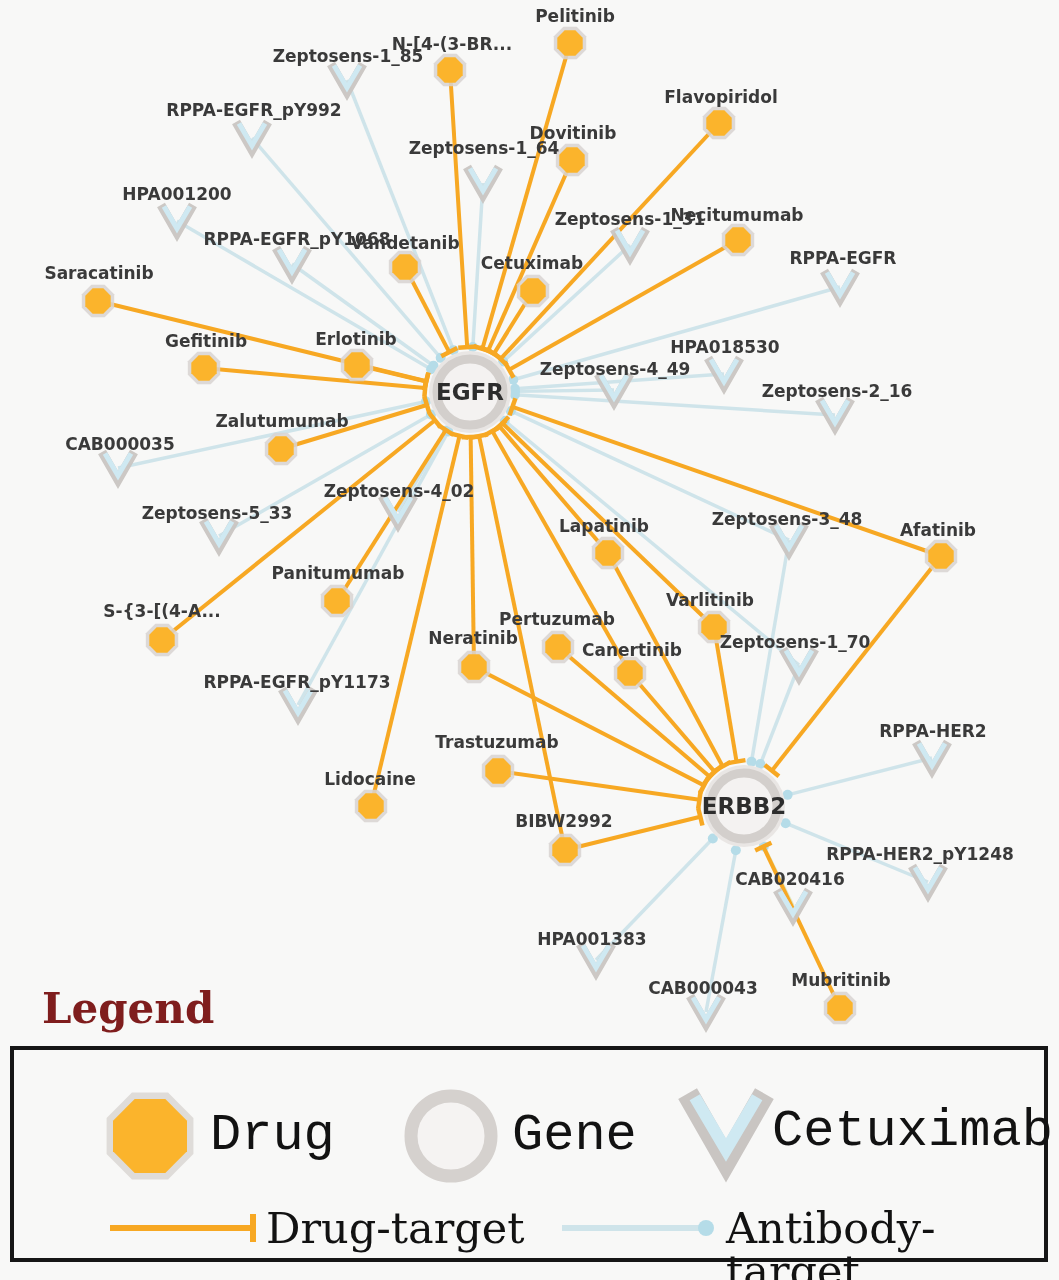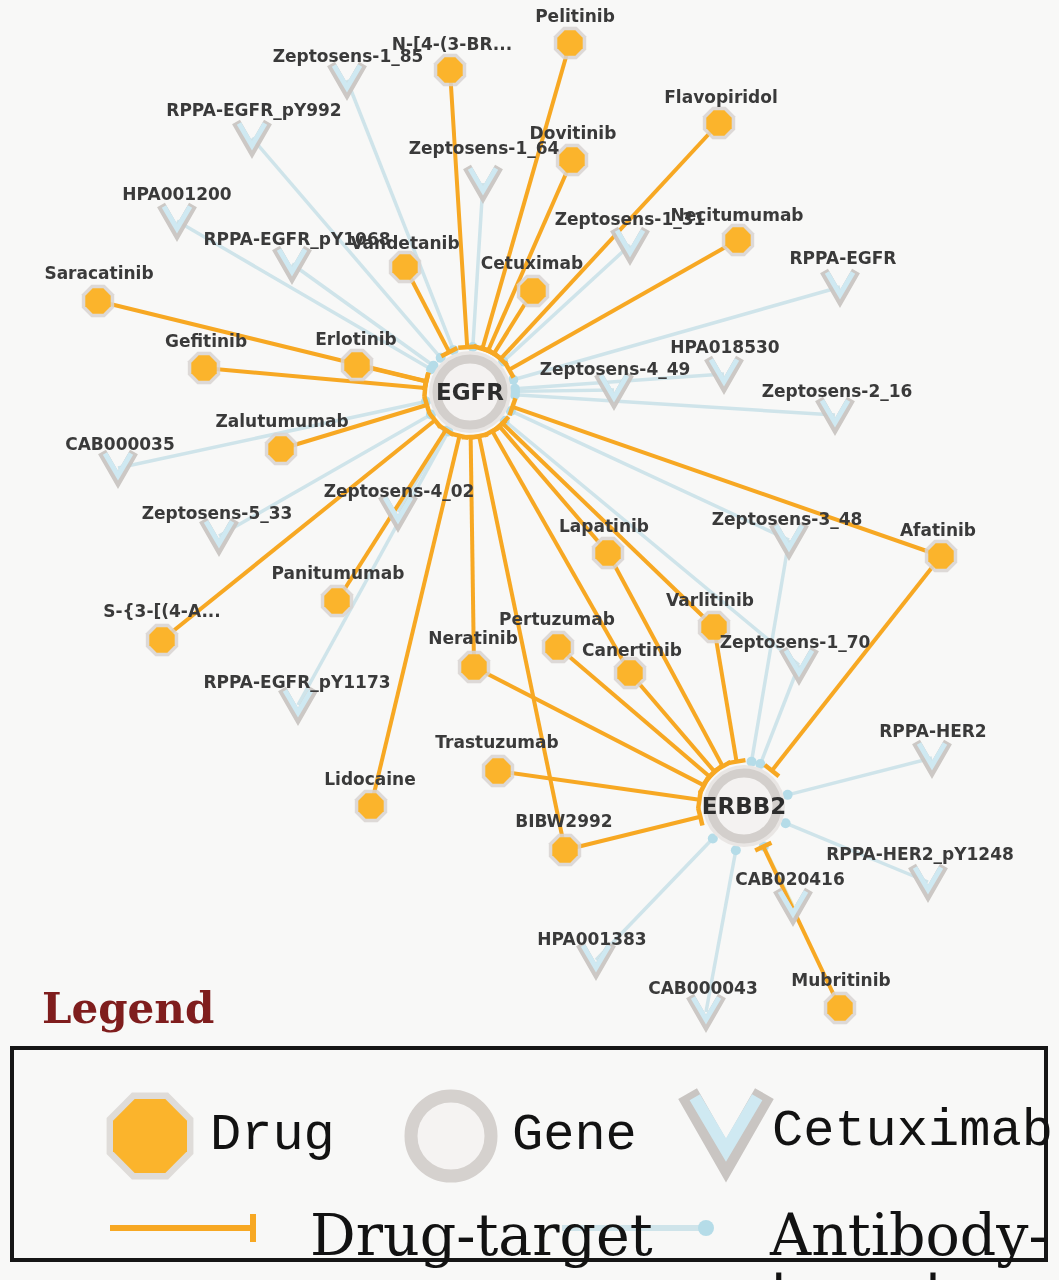--- a/index.html
+++ b/index.html
@@ -7,21 +7,21 @@
          font-family:"DejaVu Sans","Liberation Sans",sans-serif;}
   #graph-svg{position:absolute;left:0;top:0;}
   .graph-label{font-family:"DejaVu Sans","Liberation Sans",sans-serif;font-weight:700;font-size:17px;fill:#3a3a3a;}
   .gene-label{font-family:"DejaVu Sans","Liberation Sans",sans-serif;font-weight:700;font-size:23px;fill:#2d2d2d;}
   .legend-title{position:absolute;left:14px;top:988px;font-family:"DejaVu Serif","Liberation Serif",serif;
                 font-weight:700;font-size:42px;color:#7f1d1d;line-height:1;margin-left:28px;}
   .legend-box{position:absolute;left:10px;top:1046px;width:1030px;height:208px;border:4px solid #161616;
               background:#f8f8f7;}
   .legend-label{position:absolute;font-family:"DejaVu Serif","Liberation Serif",serif;color:#121212;line-height:1;}
   .legend-item-label{font-size:52px;font-family:Liberation Mono, monospace;}
-  .legend-edge-label{font-size:57px;margin-left:44px;}
+  .legend-edge-label{font-size:43px;}
 </style>
 </head>
 <body>
 
 <div id="stage">
 
   <svg id="graph-svg" width="1059" height="1280">
     <g id="layer-antibody-edges">
         <line x1="347" y1="80" x2="453.4958377077322" y2="350.13578345375987" stroke="#cfe4ea" stroke-width="3.5"></line>
         <circle cx="453.4958377077322" cy="350.13578345375987" r="5" fill="#b5dce8"></circle>

